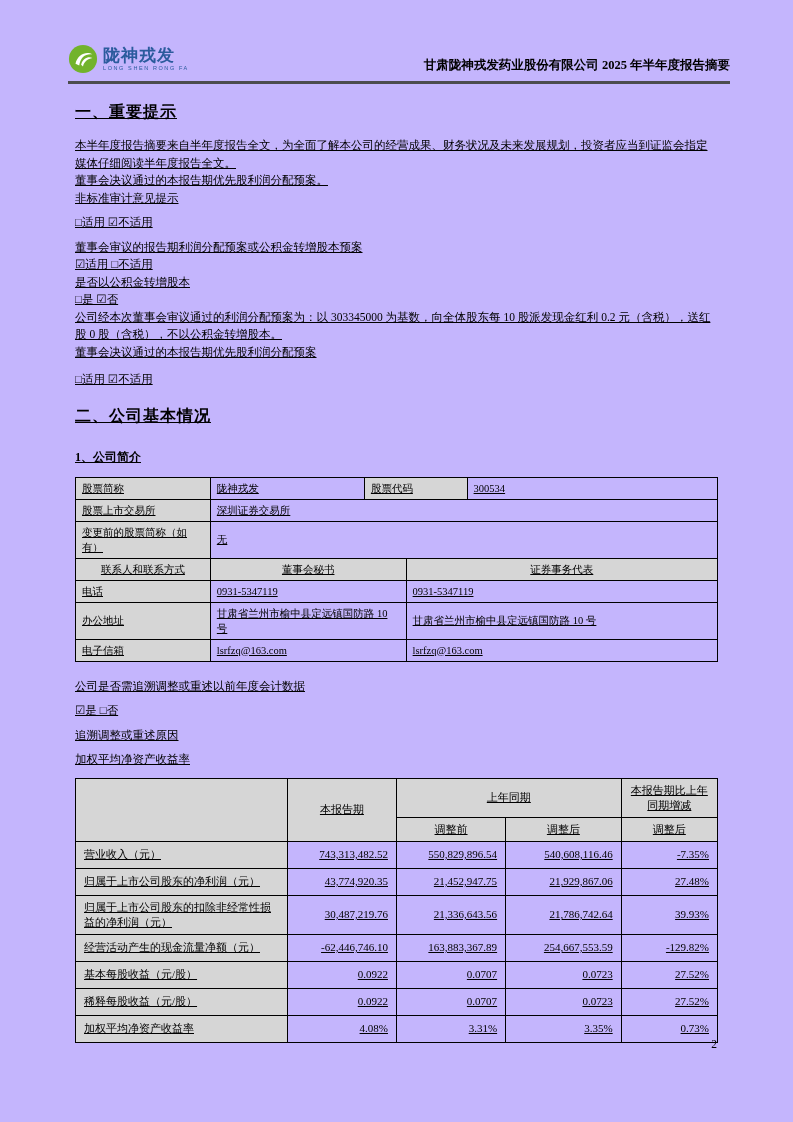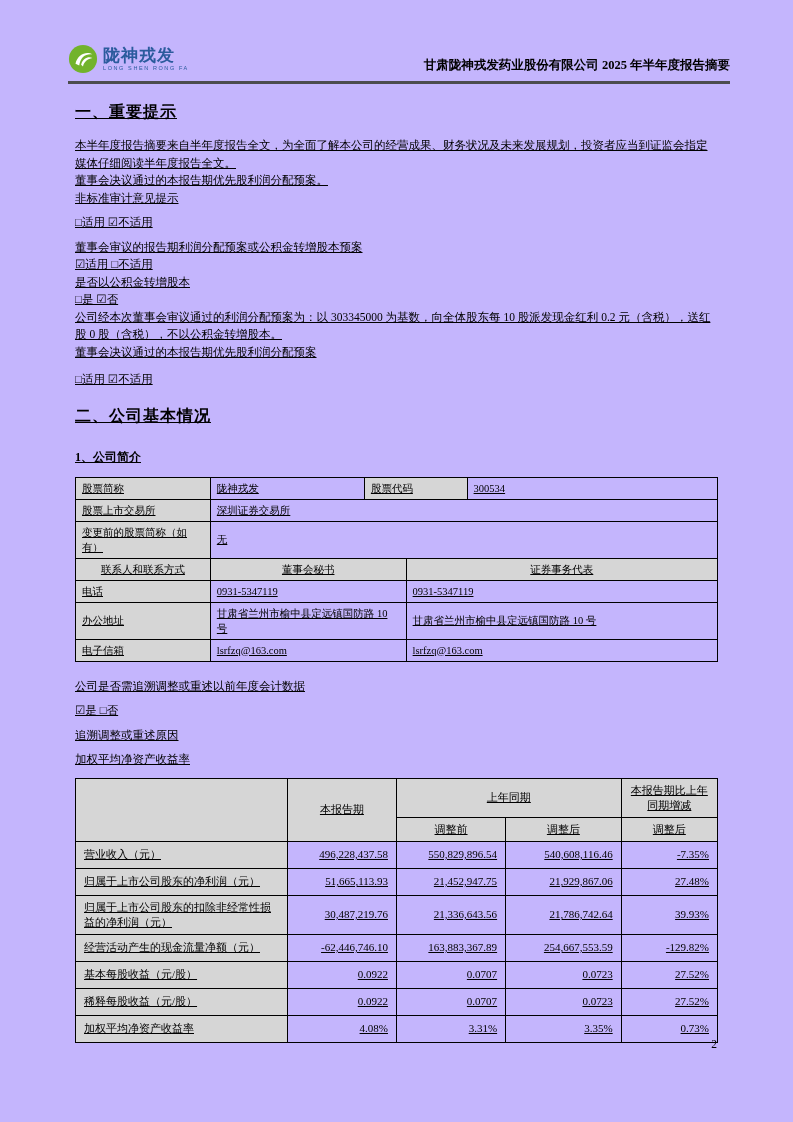--- a/index.html
+++ b/index.html
@@ -178,28 +178,28 @@
         <td class="g c" colspan="2">上年同期</td>
         <td class="g c">本报告期比上年同期增减</td>
       </tr>
       <tr class="hrow2">
         <td class="g c">调整前</td>
         <td class="g c">调整后</td>
         <td class="g c">调整后</td>
       </tr>
       <tr>
         <td class="g lab">营业收入（元）</td>
-        <td class="r">496,228,437.58</td>
+        <td class="r">743,313,482.52</td>
         <td class="r">550,829,896.54</td>
         <td class="r">540,608,116.46</td>
         <td class="r">-7.35%</td>
       </tr>
       <tr>
         <td class="g lab">归属于上市公司股东的净利润（元）</td>
-        <td class="r">51,665,113.93</td>
+        <td class="r">43,774,920.35</td>
         <td class="r">21,452,947.75</td>
         <td class="r">21,929,867.06</td>
         <td class="r">27.48%</td>
       </tr>
       <tr>
         <td class="g lab">归属于上市公司股东的扣除非经常性损益的净利润（元）</td>
         <td class="r">30,487,219.76</td>
         <td class="r">21,336,643.56</td>
         <td class="r">21,786,742.64</td>
         <td class="r">39.93%</td>

